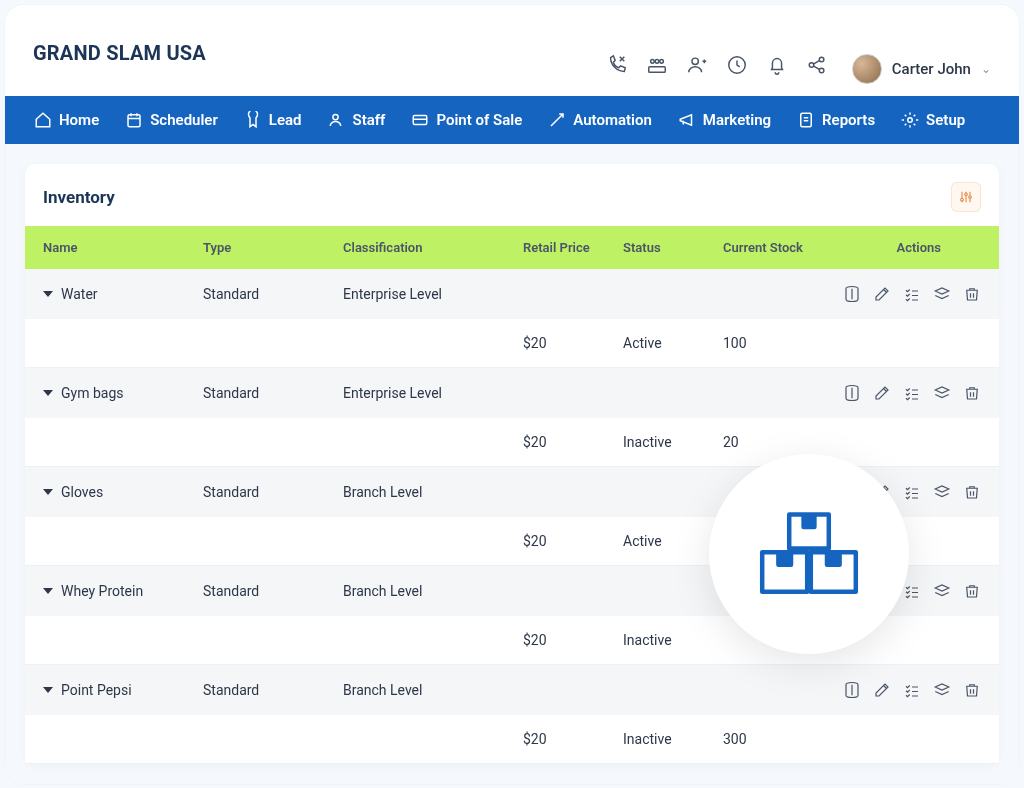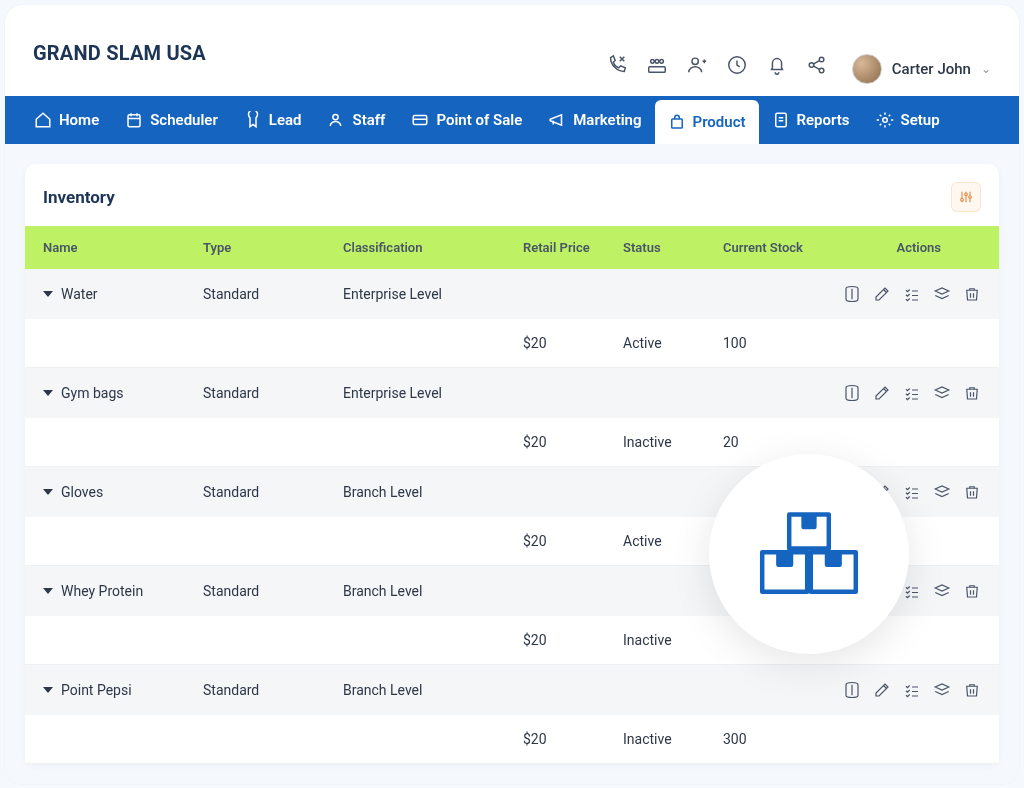--- a/index.html
+++ b/index.html
@@ -258,31 +258,30 @@
     </div>
     <div class="navitem">
       <svg viewBox="0 0 24 24">
           <rect x="3" y="6" width="18" height="12" rx="2"></rect>
           <path d="M3 11h18"></path>
         </svg>
       <span>Point of Sale</span>
     </div>
     <div class="navitem">
       <svg viewBox="0 0 24 24">
+          <path d="M4 20L20 4M15 4h5v5"></path>
+        </svg>
+      <span>Automation</span>
+    </div>
+    <div class="navitem">
+      <svg viewBox="0 0 24 24">
           <path d="M3 11l15-6v14L3 13z"></path>
           <path d="M7 13v5"></path>
         </svg>
       <span>Marketing</span>
-    </div>
-    <div class="navitem active">
-      <svg viewBox="0 0 24 24">
-          <rect x="5" y="8" width="14" height="12" rx="1"></rect>
-          <path d="M9 8V6a3 3 0 0 1 6 0v2"></path>
-        </svg>
-      <span>Product</span>
     </div>
     <div class="navitem">
       <svg viewBox="0 0 24 24">
           <rect x="5" y="3" width="14" height="18" rx="2"></rect>
           <path d="M9 9h6M9 13h6"></path>
         </svg>
       <span>Reports</span>
     </div>
     <div class="navitem">
       <svg viewBox="0 0 24 24">

